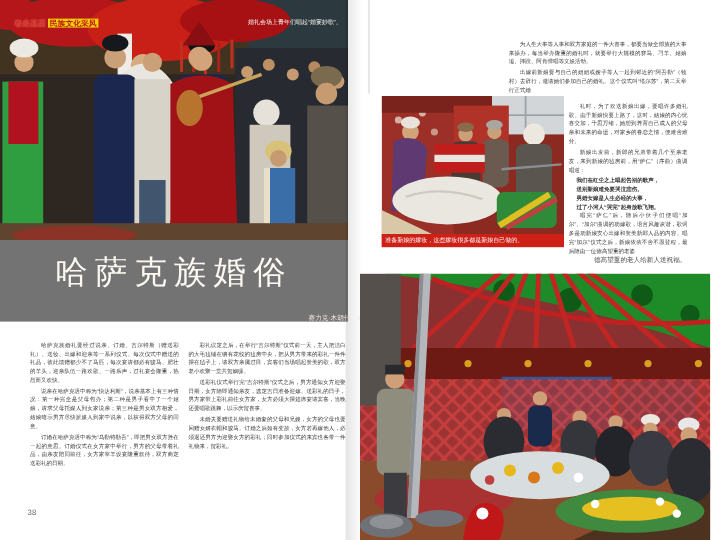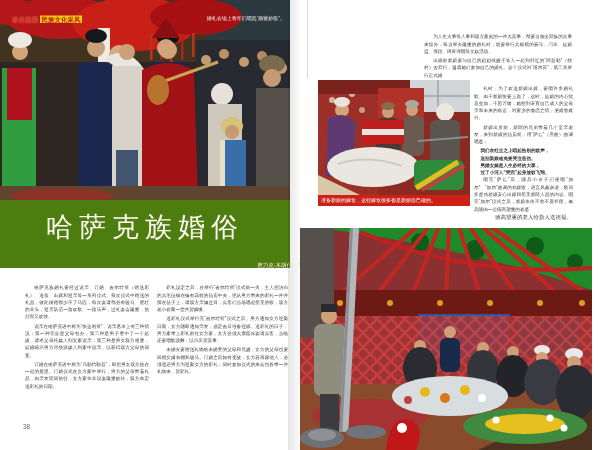--- a/index.html
+++ b/index.html
@@ -6,21 +6,21 @@
   #stage{position:relative;width:600px;height:450px;background:#ffffff;overflow:hidden;
          font-family:"Liberation Sans","DejaVu Sans",sans-serif;}
   
   .lp-photo{position:absolute;left:0;top:0;width:290px;height:200px;overflow:hidden;}
   .masthead{position:absolute;left:12px;top:15px;transform:scale(.5);transform-origin:0 0;
             white-space:nowrap;font-size:13px;font-weight:bold;}
   .masthead .pre{color:#d42318;text-shadow:0 0 2px rgba(255,255,255,.6);}
   .masthead .badge{background:#f2cf0e;color:#c01910;padding:0 3px;margin-left:4px;}
   .lp-caption{position:absolute;left:130px;top:15px;width:310px;transform:scale(.5);
               transform-origin:0 0;color:#f5f2ee;font-size:10px;text-align:right;white-space:nowrap;}
-  .red-band{position:absolute;left:0;top:200px;width:290px;height:68px;background:#4d7c0f;}
+  .red-band{position:absolute;left:0;top:200px;width:290px;height:68px;background:#737373;}
   .lp-title{position:absolute;left:0;top:9px;width:290px;text-align:center;color:#fdf9f2;
             font-family:"DejaVu Serif","Liberation Serif",serif;font-size:27px;
             letter-spacing:6px;font-weight:500;white-space:nowrap;}
   .lp-byline{position:absolute;right:-90px;bottom:-1px;width:380px;transform:scale(.5);
              transform-origin:100% 100%;color:#f8e9e6;font-size:11px;text-align:right;white-space:nowrap;}
   .body-col{position:absolute;transform:scale(.5);transform-origin:0 0;font-size:9.2px;
             line-height:1.58;color:#3a3a3a;text-align:justify;}
   .body-col p{margin:0 0 4px 0;text-indent:2em;}
   #lp-col1{left:25px;top:284px;width:248px;height:268px;}
   #lp-col2{left:157px;top:284px;width:262px;height:268px;}

